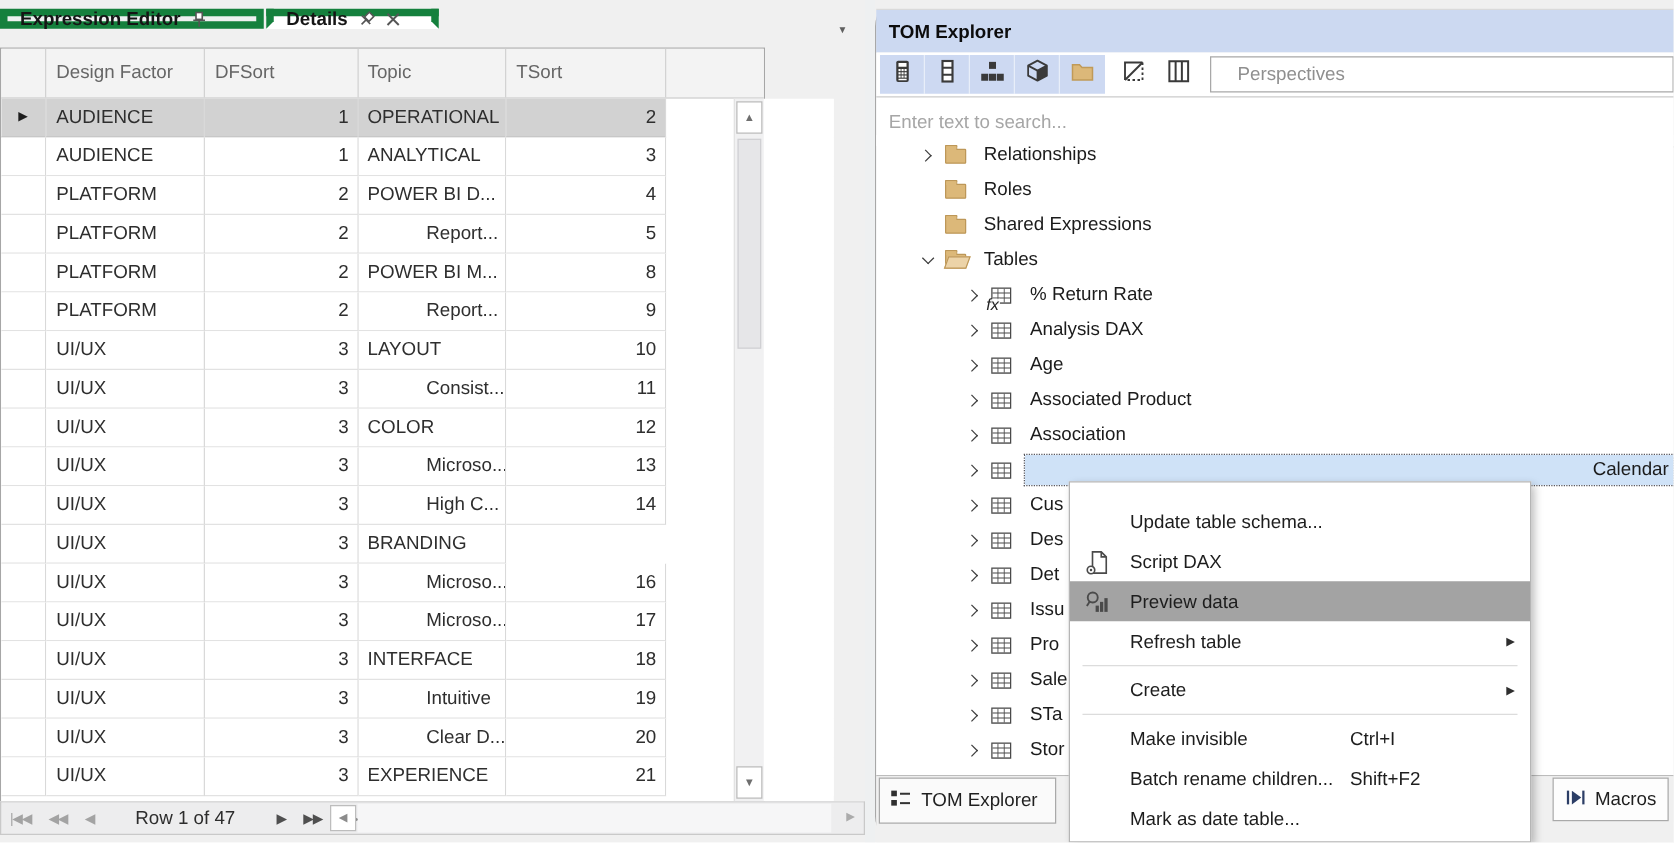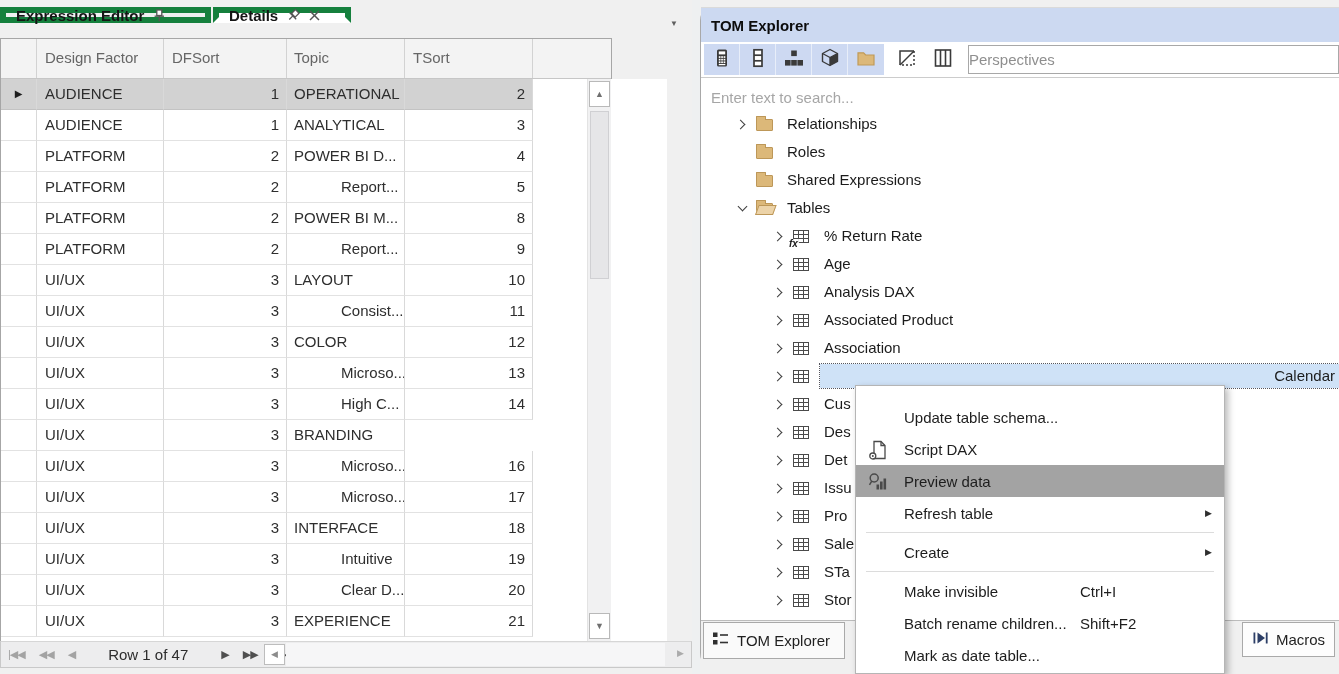--- a/index.html
+++ b/index.html
@@ -66,21 +66,21 @@
   .rp-head { position:absolute; left:0; top:8px; width:100%; height:34px; background:#ccd9f1;
              display:flex; align-items:center; padding-left:10px; font-weight:bold; font-size:15px; color:#0c0c0c; }
   .rp-tools { position:absolute; left:0; top:42px; width:100%; height:35px; background:#fff; }
   .tgroup { position:absolute; left:3px; top:2px; height:31px; display:flex; background:#cdd9f2; }
   .tgroup2 { position:absolute; left:188px; top:2px; height:31px; display:flex; }
   .tbtn { width:36px; height:31px; display:flex; align-items:center; justify-content:center;
           cursor:pointer; border-right:1px solid rgba(255,255,255,0.55); }
   .tgroup .tbtn:last-child, .tgroup2 .tbtn { border-right:none; }
   .combo { position:absolute; left:267px; right:0; top:3px; height:29px; background:#fff;
            border:1px solid #a8a8a8; font-size:15px; color:#8f8f8f; line-height:27px;
-           padding-left:0; cursor:pointer; }
+           padding-left:21px; cursor:pointer; }
   .rp-search { position:absolute; left:0; top:77px; width:100%; height:41px; background:#fff;
                border-top:1px solid #cccccc; border-bottom:1px solid #c6c6c6; }
   .rp-search input { width:100%; height:100%; border:none; outline:none; background:transparent;
                      font-size:15px; color:#444; padding-left:10px; font-family:inherit; }
   .rp-search input::placeholder { color:#a6a6a6; opacity:1; }
   .rp-tree { position:absolute; left:0; top:108px; width:100%; height:513px; background:#fff;
              overflow:hidden; border-bottom:1px solid #bcbcbc; padding-top:2px; }
   .trow { height:28px; display:flex; align-items:center; cursor:pointer; }
   .lvl1 { padding-left:34px; } .lvl2 { padding-left:71px; }
   .chev { width:14px; height:14px; margin-right:7px; display:flex; align-items:center;
@@ -95,22 +95,22 @@
   .icon-folder::before { content:""; position:absolute; top:-4px; left:-1px; width:8px; height:3px;
                          background:#dcb879; border:1px solid #bd9758; border-bottom:none;
                          border-radius:1px 1px 0 0; }
   .icon-folder.open::after { content:""; position:absolute; left:-2px; bottom:-1px; width:16px;
                              height:8px; background:#ecd3a8; border:1px solid #bd9758;
                              transform:skewX(-20deg); transform-origin:bottom left; }
   .icon-table { width:16px; height:13px; border:1px solid #4a4a4a; background-color:#fff;
                 background-image:linear-gradient(#4a4a4a 1px, transparent 1px),
                                  linear-gradient(90deg,#4a4a4a 1px, transparent 1px);
                 background-size:5px 4px; background-position:-1px -1px; }
-  .fxlab { position:absolute; left:-5px; bottom:-3px; font-size:10px; font-style:italic;
-           font-weight:bold; color:#222; background:rgba(255,255,255,0.88); padding:0 1px; line-height:9px; }
+  .fxlab { position:absolute; left:-5px; bottom:-3px; font-size:13px; font-style:italic;
+           font-weight:normal; color:#222; background:rgba(255,255,255,0.88); padding:0 1px; line-height:9px; }
   .tlabel { font-size:15px; color:#1b1b1b; white-space:nowrap; padding:0 4px; line-height:24px; }
   .trow.selected .tlabel { flex:1; background:#cfe2f7; outline:1px dotted #56565e;text-align:right; }
   .rp-bottom { position:absolute; left:0; top:621px; width:100%; height:53px; background:#f0f0f0; }
   .bt-tab { position:absolute; left:2px; top:1px; height:37px; background:#fafafa;
             border:1px solid #a9a9a9; display:flex; align-items:center; gap:8px;
             padding:0 14px 0 8px; font-size:15px; color:#1f1f1f; cursor:pointer; }
   .macros-btn { position:absolute; right:4px; top:1px; height:35px; width:93px; background:#fdfdfd;
                 border:1px solid #a9a9a9; display:flex; align-items:center; justify-content:center;
                 gap:7px; font-size:15px; color:#1f1f1f; cursor:pointer; }
   
@@ -460,28 +460,28 @@
             <span class="icon-table"></span>
             <span class="fxlab">fx</span>
           </span>
         <span class="tlabel">% Return Rate</span>
       </div>
       <div class="trow lvl2">
         <span class="chev r"></span>
         <span class="ticon">
             <span class="icon-table"></span>
           </span>
+        <span class="tlabel">Analysis DAX</span>
+      </div>
+      <div class="trow lvl2">
+        <span class="chev r"></span>
+        <span class="ticon">
+            <span class="icon-table"></span>
+          </span>
         <span class="tlabel">Age</span>
-      </div>
-      <div class="trow lvl2">
-        <span class="chev r"></span>
-        <span class="ticon">
-            <span class="icon-table"></span>
-          </span>
-        <span class="tlabel">Analysis DAX</span>
       </div>
       <div class="trow lvl2">
         <span class="chev r"></span>
         <span class="ticon">
             <span class="icon-table"></span>
           </span>
         <span class="tlabel">Associated Product</span>
       </div>
       <div class="trow lvl2">
         <span class="chev r"></span>

